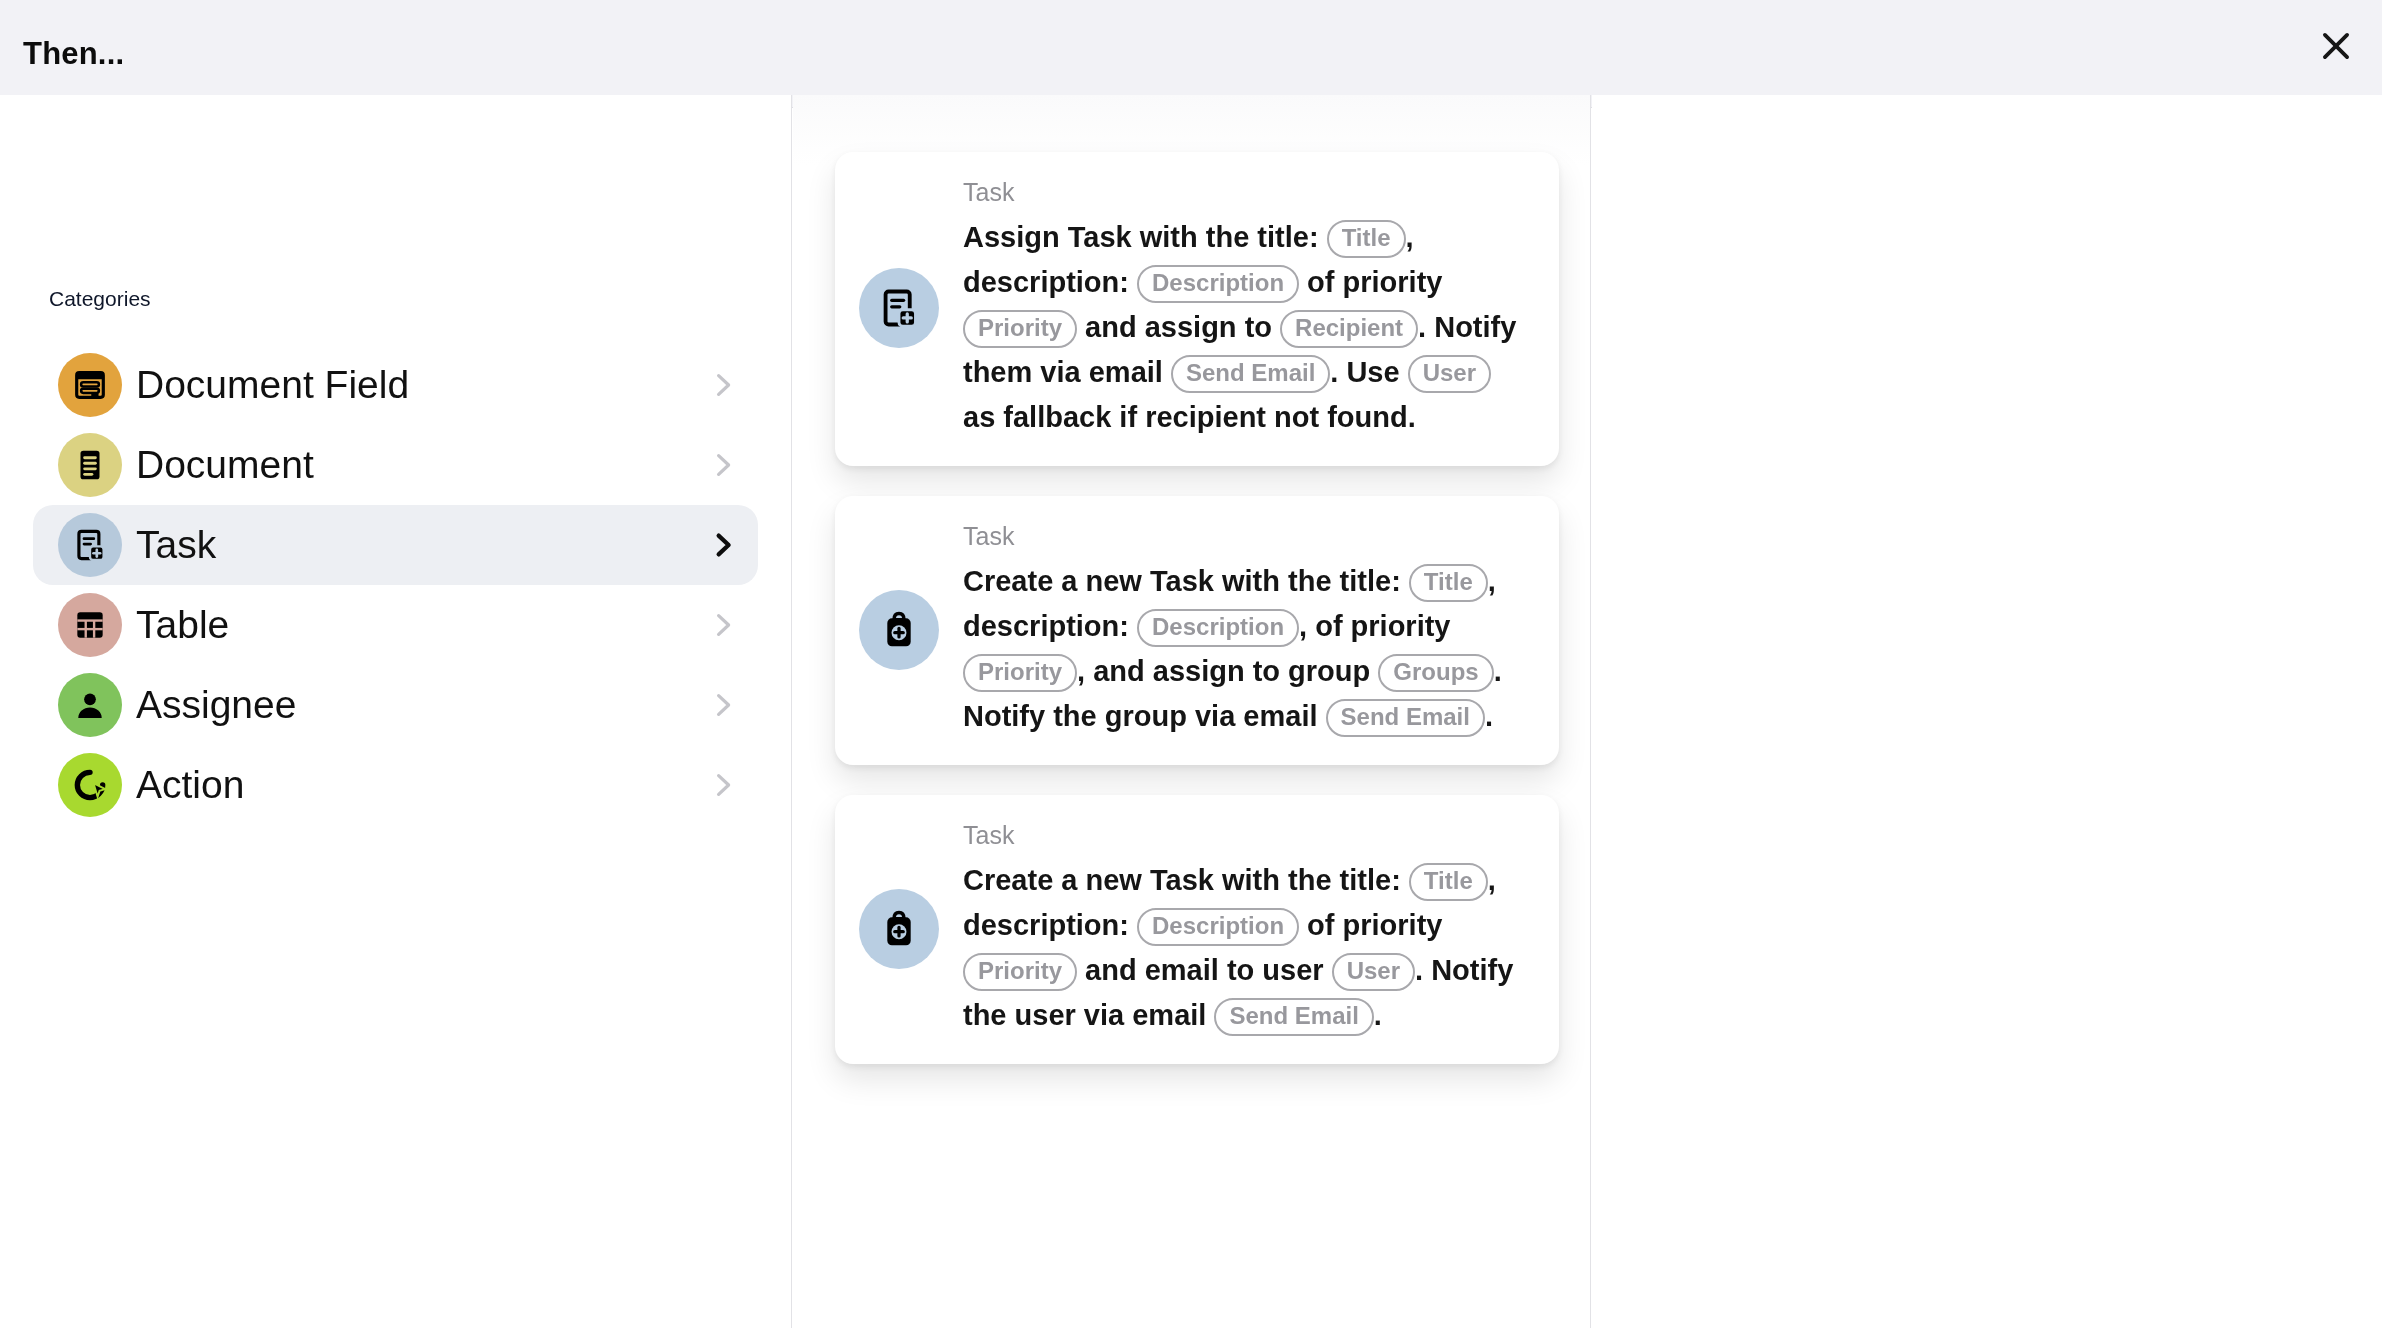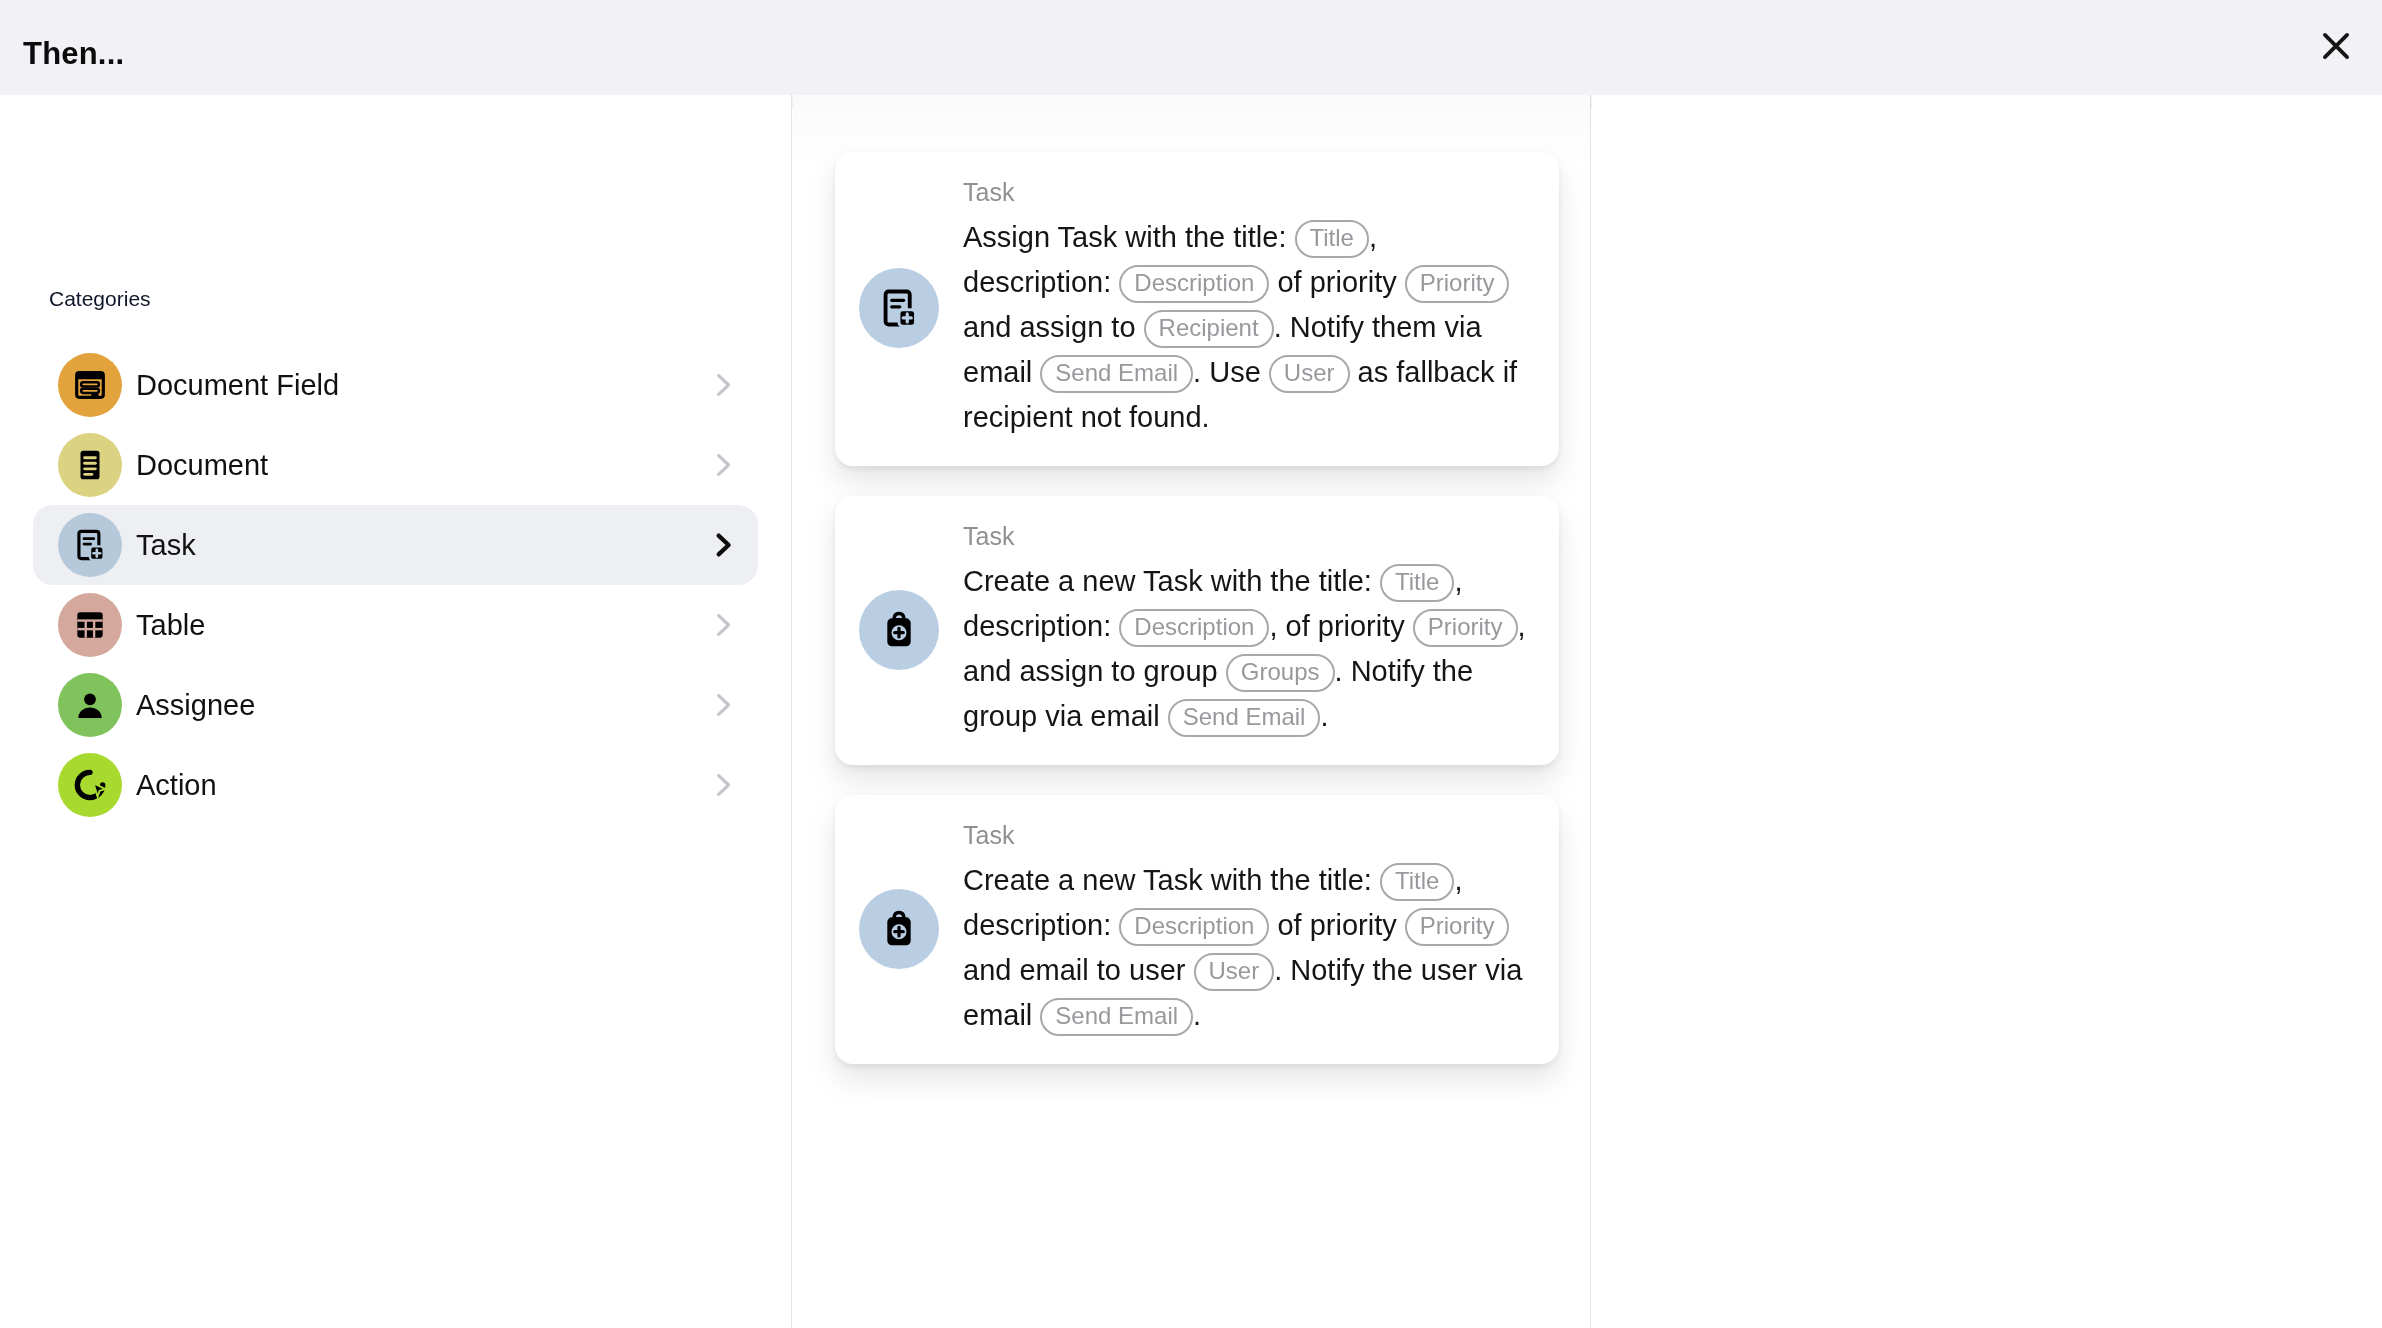--- a/index.html
+++ b/index.html
@@ -38,21 +38,21 @@
   .cat-row{
     height:80px;display:flex;align-items:center;border-radius:20px;
     padding:0 20px 0 25px;box-sizing:border-box;cursor:pointer;
   }
   .cat-row.selected{background:#edeff3;}
   .icon-circle{
     width:64px;height:64px;border-radius:50%;flex:none;
     display:flex;align-items:center;justify-content:center;
   }
   .icon-circle svg{width:38px;height:38px;display:block;}
-  .cat-text{margin-left:14px;font-size:29px;color:#111;}
+  .cat-text{margin-left:14px;font-size:39px;color:#111;}
   .chev{margin-left:auto;width:30px;height:34px;color:#c5c5ca;display:flex;align-items:center;}
   .chev svg{width:30px;height:34px;}
   .cat-row.selected .chev{color:#0d0d0d;}
   .cat-row.selected .chev svg path{stroke-width:3.4px;}
   
   .middle-panel{
     position:absolute;left:793px;top:95px;bottom:0;width:798px;box-sizing:border-box;
     background:linear-gradient(#fafafb,#ffffff 70px);
     border-right:1px solid #e2e2e6;
     padding:57px 31px 0 42px;
@@ -63,21 +63,21 @@
     display:flex;align-items:center;padding:24px 28px 26px 0;box-sizing:border-box;
   }
   .card-icon-col{width:128px;flex:none;display:flex;justify-content:center;}
   .card-circle{
     width:80px;height:80px;border-radius:50%;
     display:flex;align-items:center;justify-content:center;
   }
   .card-circle svg{width:46px;height:46px;display:block;}
   .card-body{flex:1;min-width:0;}
   .card-cat{font-size:25px;color:#8f8f94;line-height:32px;margin-bottom:7px;}
-  .card-text{font-size:29px;line-height:45px;color:#151515;}
+  .card-text{font-size:29px;line-height:45px;color:#151515;font-weight:bold;}
   .pill{
     display:inline-block;border:2px solid #a8a8ac;border-radius:999px;
     padding:0px 13px 2px;font-size:24px;line-height:32px;color:#98989d;
     vertical-align:1px;white-space:nowrap;
   }
   
   .right-panel{position:absolute;left:1592px;top:95px;right:0;bottom:0;background:#fff;}
 </style>
 </head>
 <body>

